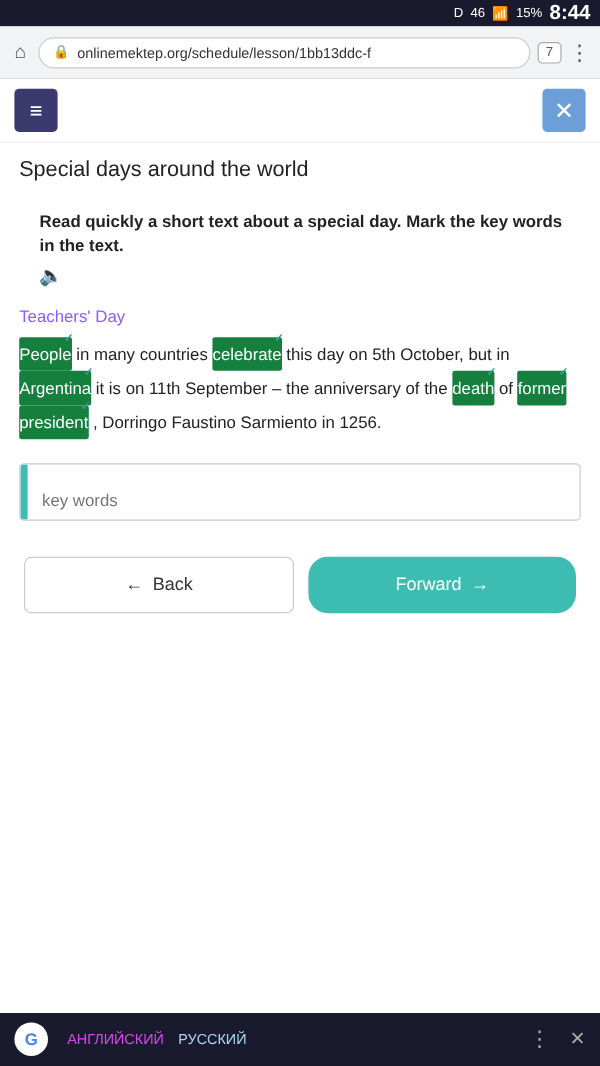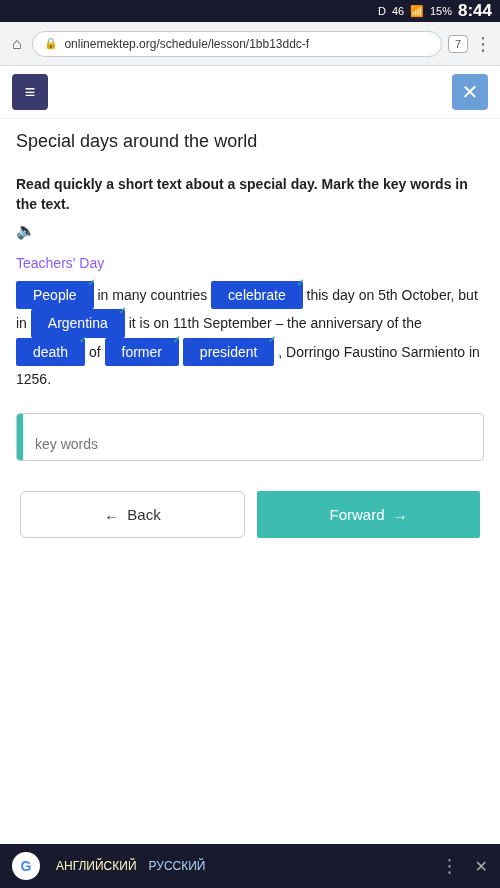--- a/index.html
+++ b/index.html
@@ -123,42 +123,43 @@
     .instruction {
       font-size: 14px;
       font-weight: bold;
       color: #222;
       margin-bottom: 12px;
       line-height: 1.4;
       display: flex;
       align-items: center;
       gap: 6px;
       flex-wrap: wrap;
+      margin-left: 17px;
     }
     .speaker-icon {
       color: #555;
       font-size: 16px;
       cursor: pointer;
     }
     .lesson-title {
       font-size: 14px;
       color: #8b5cf6;
       margin-bottom: 10px;
     }
 
     
     .text-body {
       font-size: 14px;
       line-height: 1.9;
       color: #222;
     }
     .highlighted {
-      background-color: #1d4ed8;
-      color: #fff;
-      padding: 1px 17px;
+      background-color: #15803d;
+      color: #fff;
+      padding: 1px 0;
       border-radius: 2px;
       position: relative;
       display: inline-block;
     }
     .highlighted::after {
       content: '✓';
       position: absolute;
       top: -8px;
       right: -2px;
       font-size: 10px;
@@ -210,21 +211,21 @@
       cursor: pointer;
       display: flex;
       align-items: center;
       justify-content: center;
       gap: 8px;
     }
     .forward-btn {
       flex: 1;
       background: #3dbdb1;
       border: none;
-      border-radius: 2px;
+      border-radius: 16px;
       padding: 14px;
       font-size: 15px;
       color: #fff;
       cursor: pointer;
       display: flex;
       align-items: center;
       justify-content: center;
       gap: 8px;
     }
 
@@ -248,21 +249,21 @@
       flex: 1;
     }
     .lang-btn {
       font-size: 12px;
       color: #aad4f5;
       cursor: pointer;
       text-transform: uppercase;
       background: none;
       border: none;
     }
-    .lang-btn.active { color: #fef9c3; }
+    .lang-btn.active { color: #d946ef; }
     .bottom-dots { font-size: 18px; color: #aaa; cursor: pointer; }
     .bottom-close { font-size: 16px; color: #aaa; cursor: pointer; }
     .google-icon {
       width: 28px;
       height: 28px;
       border-radius: 50%;
       background: #fff;
       display: flex;
       align-items: center;
       justify-content: center;

